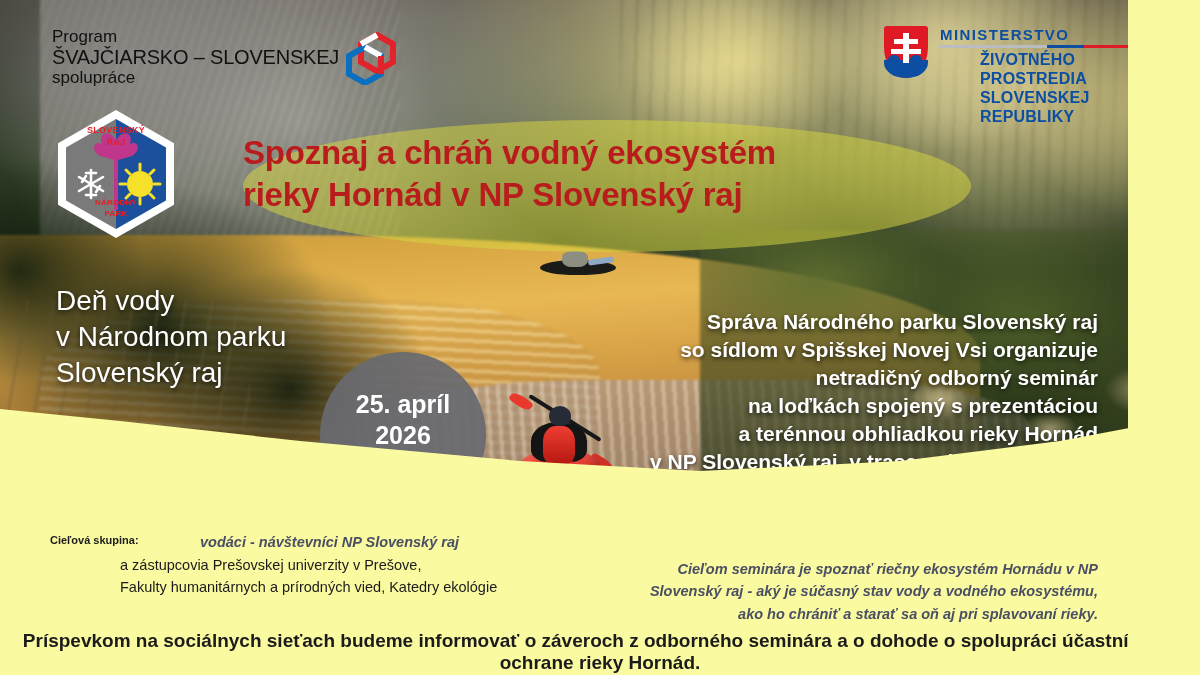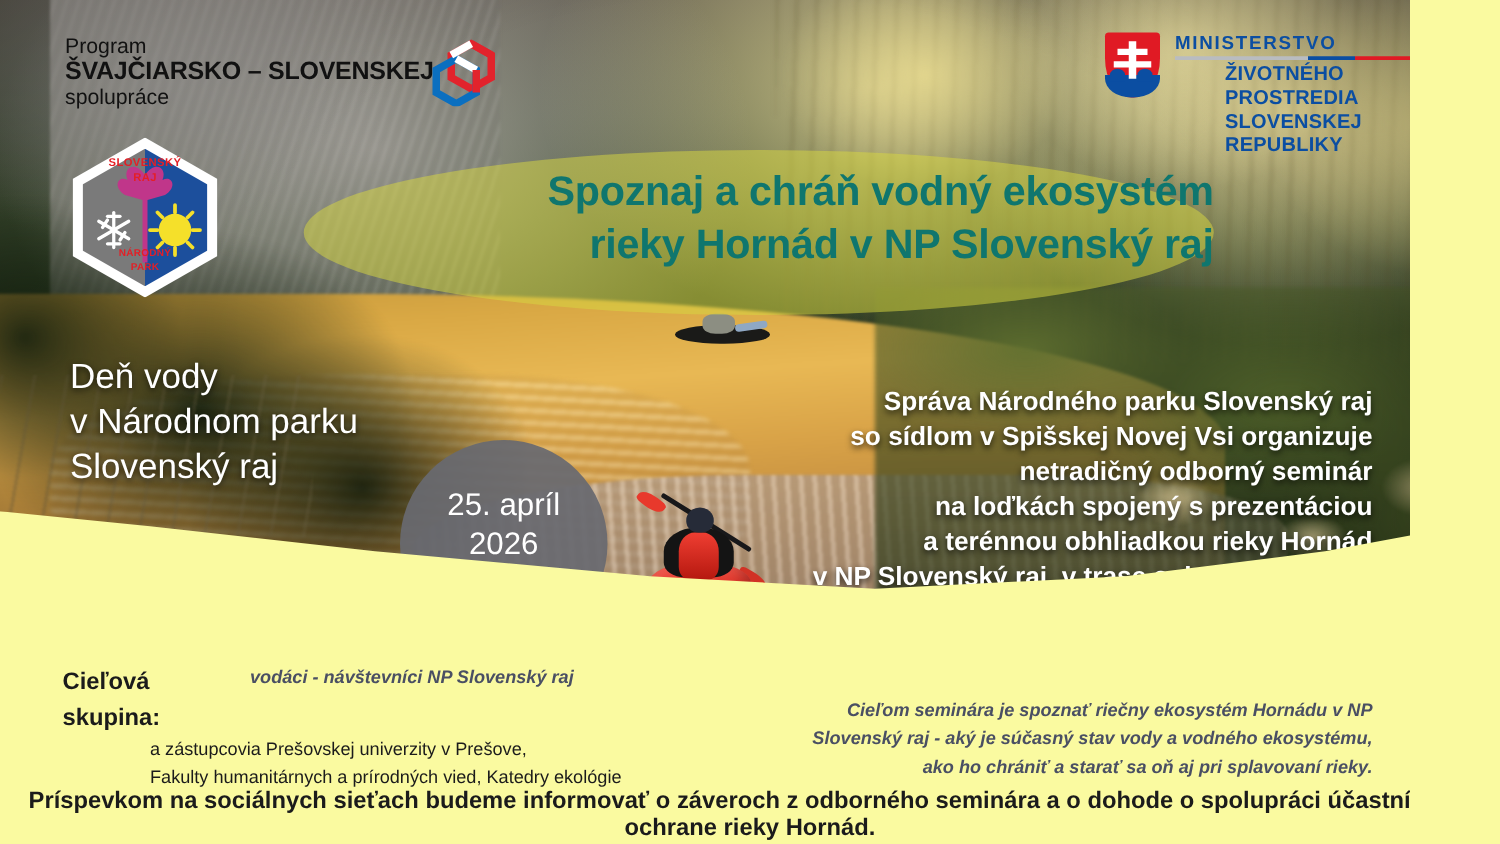--- a/index.html
+++ b/index.html
@@ -101,28 +101,28 @@
   .kayak-near .blade-a{position:absolute;left:4px;top:-4px;width:24px;height:11px;
     background:#e8392c;border-radius:60% 20% 60% 20%;transform:rotate(38deg);}
   .kayak-near .blade-b{position:absolute;left:84px;top:58px;width:26px;height:12px;
     background:#d13225;border-radius:20% 60% 20% 60%;transform:rotate(30deg);}
   .kayak-near .wake{position:absolute;left:10px;top:96px;width:92px;height:16px;
     background:radial-gradient(ellipse 46px 8px at 46px 8px, rgba(255,255,255,.45), rgba(255,255,255,0) 70%);filter:blur(1.5px);}
 
   
   .title-ellipse{position:absolute;left:243px;top:120px;width:728px;height:132px;
     border-radius:50%;background:rgba(214,214,66,.52);}
-  .title-text{position:absolute;left:243px;top:132px;width:728px;text-align:right;
-    font-size:33px;font-weight:bold;color:#0f766e;line-height:1.28;letter-spacing:-.2px;}
+  .title-text{position:absolute;left:243px;top:132px;width:728px;text-align:left;
+    font-size:33px;font-weight:bold;color:#b91c1c;line-height:1.28;letter-spacing:-.2px;}
   .title-text div{white-space:nowrap;}
 
   
   .prog-logo{position:absolute;left:52px;top:28px;color:#111;}
   .prog-logo .l1{font-size:17px;line-height:1.05;}
-  .prog-logo .l2{font-size:20px;font-weight:bold;line-height:1.15;letter-spacing:-.2px;}
+  .prog-logo .l2{font-size:20px;font-weight:normal;line-height:1.15;letter-spacing:-.2px;}
   .prog-logo .l3{font-size:17px;line-height:1.1;}
   .rings{position:absolute;left:343px;top:31px;width:56px;height:54px;}
 
   
   .np-emblem{position:absolute;left:58px;top:110px;width:116px;height:128px;}
   .np-hex{position:absolute;inset:0;background:#ffffff;
     clip-path:polygon(50% 0,100% 26%,100% 74%,50% 100%,0 74%,0 26%);}
   .np-hex-in{position:absolute;left:8px;top:9px;right:8px;bottom:9px;
     clip-path:polygon(50% 0,100% 26%,100% 74%,50% 100%,0 74%,0 26%);
     background:linear-gradient(90deg,#7a7a7a 0 50%,#1c4f9c 50% 100%);}
@@ -151,36 +151,36 @@
   .min-l2{font-size:16px;font-weight:bold;color:#0b4ea2;line-height:1.18;letter-spacing:.2px;margin-left:40px;}
 
   
   .left-head{position:absolute;left:56px;top:283px;font-size:28px;font-weight:normal;
     color:#ffffff;line-height:1.28;text-shadow:0 2px 5px rgba(0,0,0,.65);}
   .left-head div{white-space:nowrap;}
 
   
   .date-circle{position:absolute;left:320px;top:352px;width:166px;height:166px;border-radius:50%;
     background:rgba(104,105,112,.93);display:flex;flex-direction:column;align-items:center;justify-content:center;}
-  .date-circle div{color:#fff;font-size:25px;font-weight:normal;line-height:1.22;text-align:center;}
+  .date-circle div{color:#fff;font-size:25px;font-weight:bold;line-height:1.22;text-align:center;}
 
   
   .right-para{position:absolute;right:30px;top:288px;width:600px;text-align:right;
     font-size:21px;font-weight:bold;color:#ffffff;line-height:1.33;
     text-shadow:0 2px 5px rgba(0,0,0,.72);margin-top:20px;}
   .right-para div{white-space:nowrap;}
 
   
   .yellow-band{position:absolute;left:0;bottom:0;width:1200px;height:300px;background:#FAFAA0;
     clip-path:polygon(0 34px, 120px 46px, 300px 66px, 520px 86px, 700px 96px, 900px 86px, 1060px 66px, 1200px 40px, 1200px 300px, 0 300px);}
 
   
   .audience{position:absolute;left:50px;top:532px;width:620px;}
   .aud-row{display:flex;align-items:flex-start;}
-  .aud-lbl{width:150px;font-size:19px;font-weight:bold;color:#1b1b1b;line-height:1.5;}
+  .aud-lbl{width:150px;font-size:11px;font-weight:bold;color:#1b1b1b;line-height:1.5;}
   .aud-val-i{font-size:14.5px;font-weight:bold;font-style:italic;color:#4a4f63;line-height:1.5;}
   .aud-val{font-size:14.5px;color:#1b1b1b;line-height:1.52;}
   .aud-indent{margin-left:70px;}
 
   .goal{position:absolute;right:30px;top:558px;width:540px;text-align:right;
     font-size:14.5px;font-weight:bold;font-style:italic;color:#4a4f63;line-height:1.55;}
   .goal div{white-space:nowrap;}
 
   .footer{position:absolute;left:0;top:630px;width:1200px;text-align:center;
     font-size:19px;font-weight:bold;color:#1b1b1b;}

